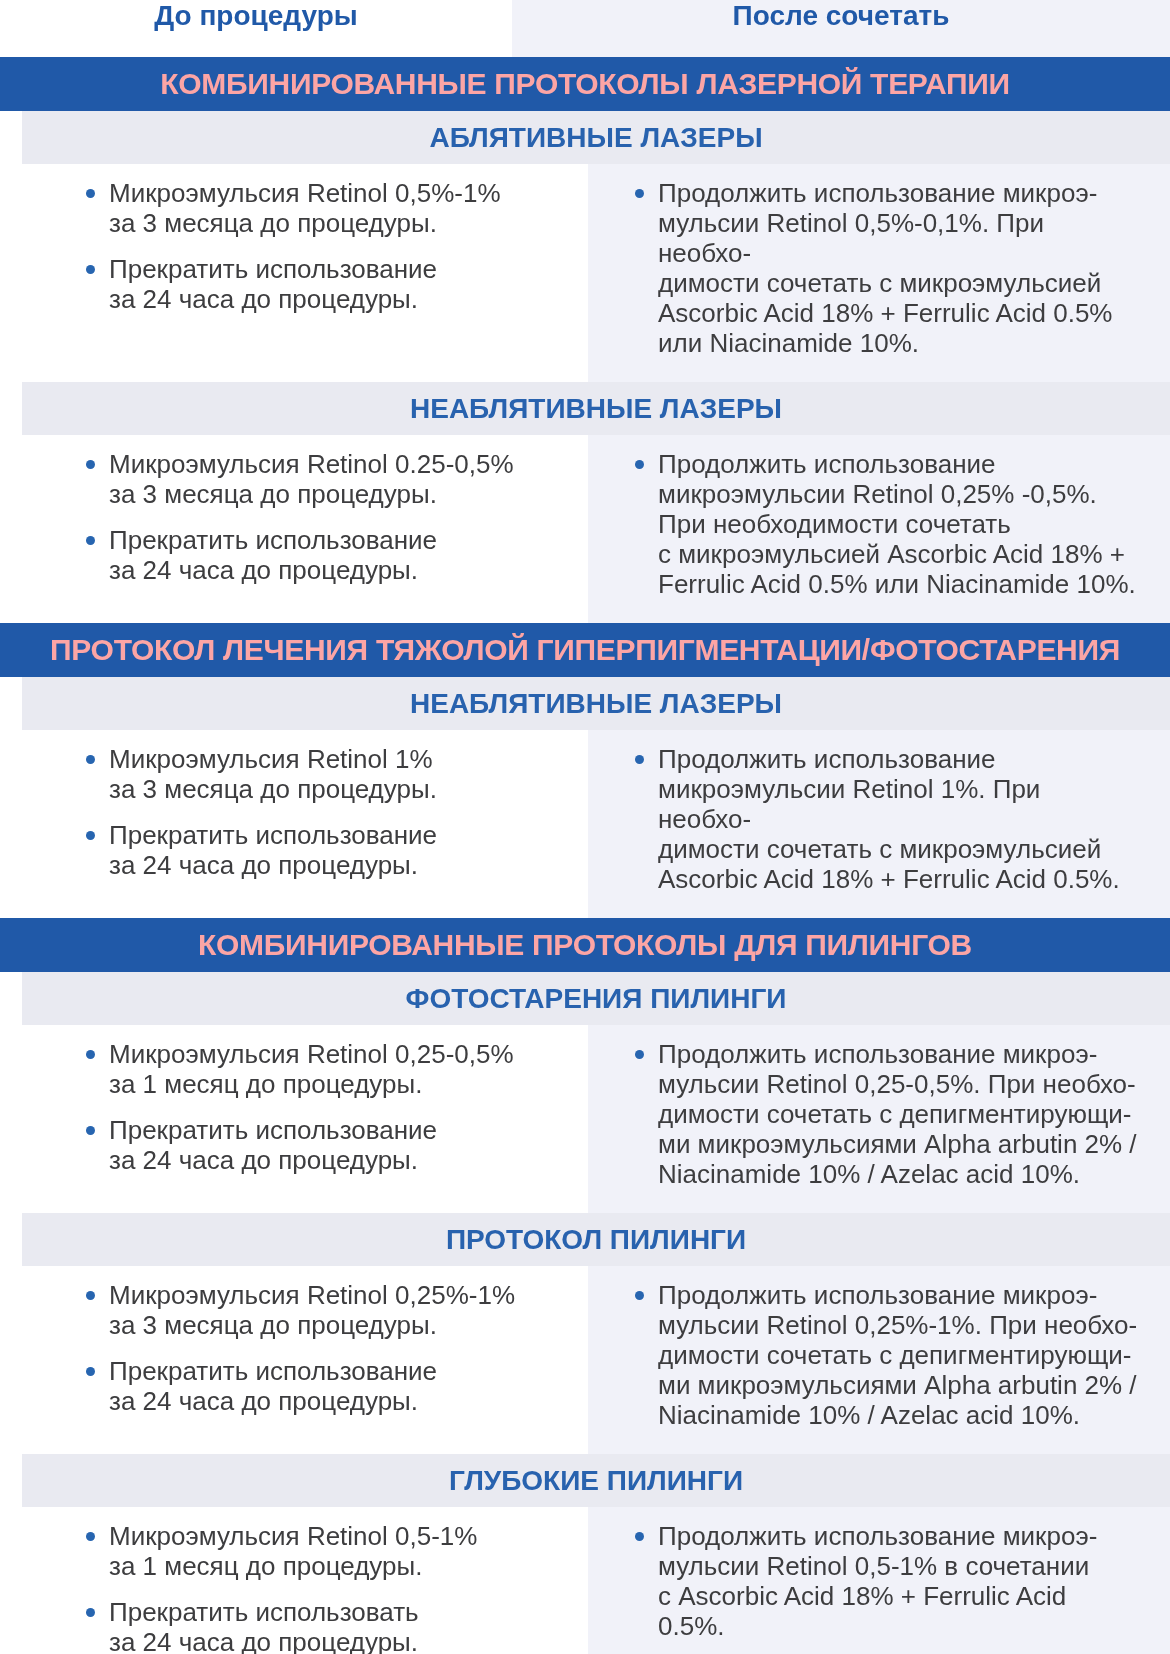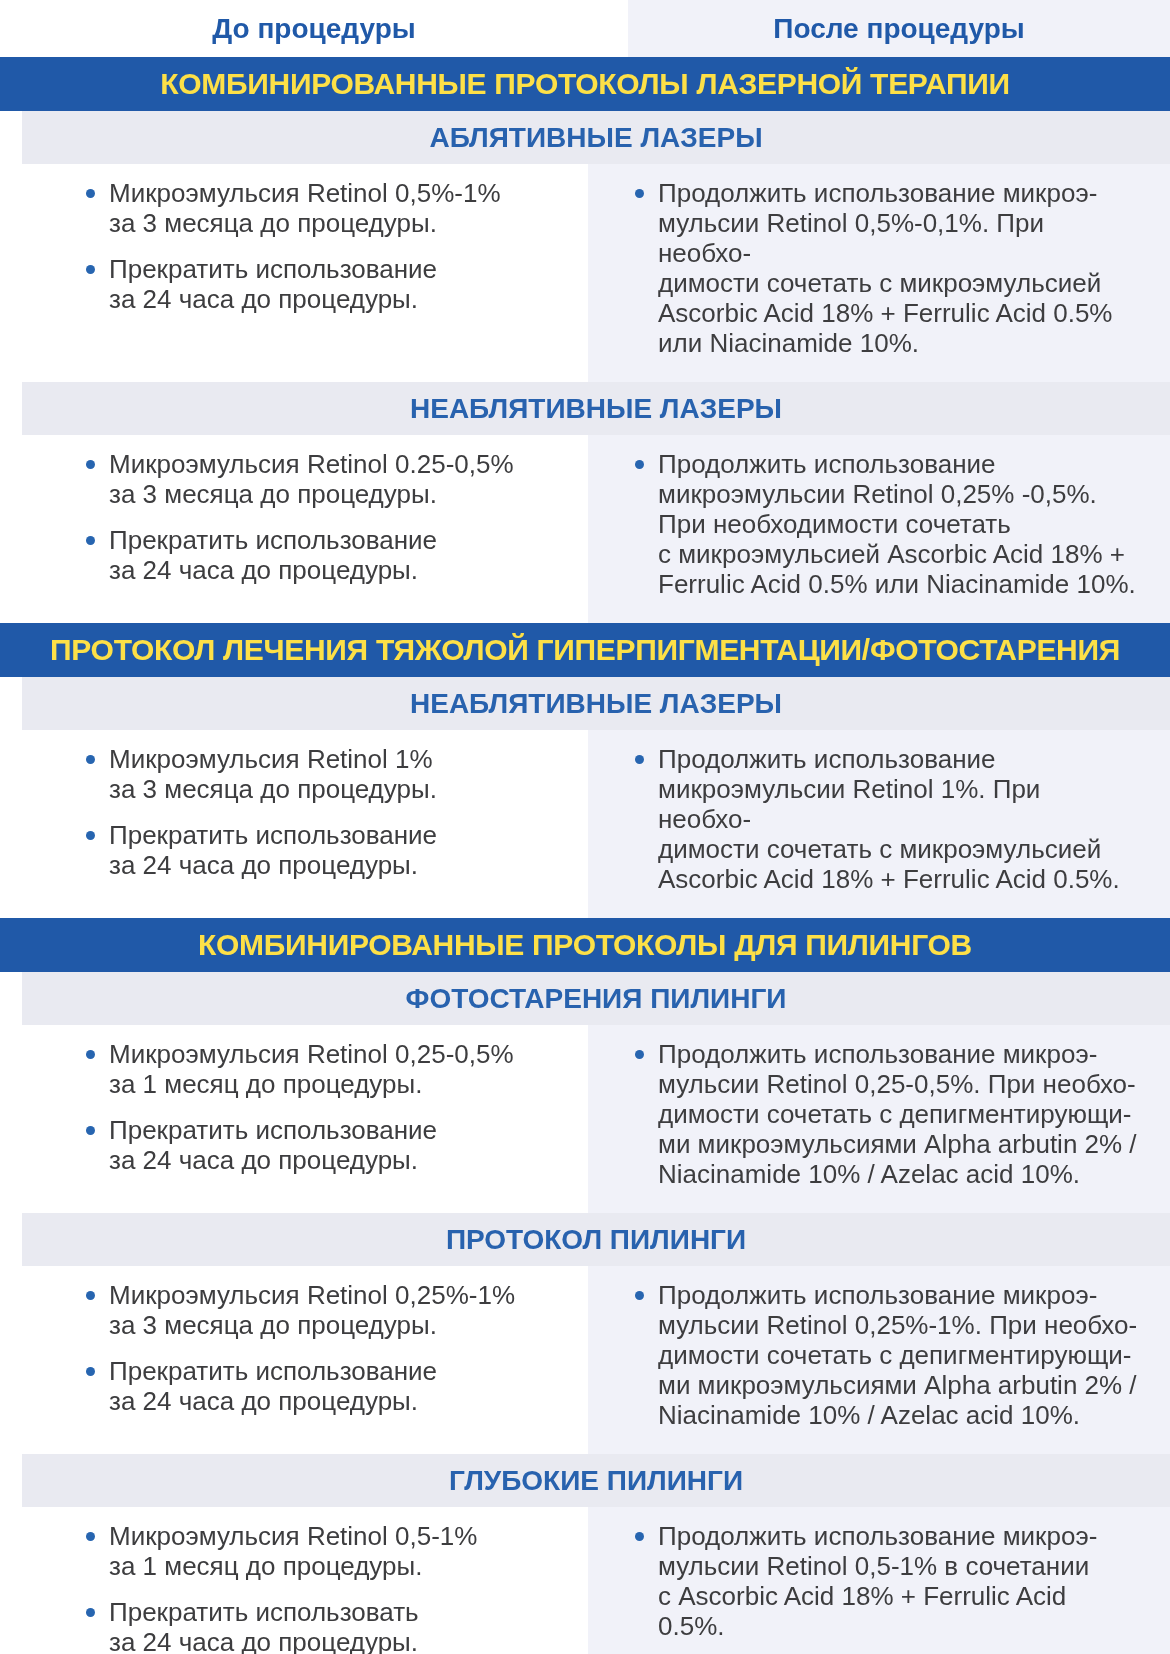--- a/index.html
+++ b/index.html
@@ -8,38 +8,38 @@
     width:1170px; height:1654px;
     margin:0 auto;
     display:flex; flex-direction:column;
     overflow:hidden;
     background:#ffffff;
     font-family:"Liberation Sans","DejaVu Sans",sans-serif;
   }
   
   .top-header { display:flex; height:57px; flex:none; }
   .top-header .half {
-    width:628px; flex:none;
-    display:flex; align-items:center; justify-content:center;
+    width:512px; flex:none;
+    display:flex; align-items:flex-start; justify-content:center;
     background:#ffffff;
   }
   .top-header .half.right { width:auto; flex:1; background:var(--col-after-bg,#f1f2f9); }
   .col-label {
     color:var(--accent,#2059a8);
     font-size:28px; font-weight:700;
   }
   
   .banner {
     flex:none; min-height:54px;
     background:var(--accent,#2059a8);
     display:flex; align-items:center; justify-content:center;
     text-align:center;
   }
   .banner .banner-text {
-    color:#fde047; font-size:30px; font-weight:700; letter-spacing:-0.3px;
+    color:#fca5a5; font-size:30px; font-weight:700; letter-spacing:-0.3px;
     padding:0 20px;
   }
   
   .substrip {
     flex:none; min-height:53px;
     background:var(--strip-bg,#e9eaf1);
     display:flex; align-items:center; justify-content:center;
     text-align:center;
     margin-left:22px;
   }
@@ -73,21 +73,21 @@
 </head>
 <body>
 
 <div class="page">
 
   <div class="top-header">
     <div class="half left">
       <span class="col-label">До процедуры</span>
     </div>
     <div class="half right">
-      <span class="col-label">После процедуры</span>
+      <span class="col-label">После сочетать</span>
     </div>
   </div>
 
   <div class="banner">
     <span class="banner-text">КОМБИНИРОВАННЫЕ ПРОТОКОЛЫ ЛАЗЕРНОЙ ТЕРАПИИ</span>
   </div>
 
   <div class="substrip">
     <span class="substrip-text">АБЛЯТИВНЫЕ ЛАЗЕРЫ</span>
   </div>

